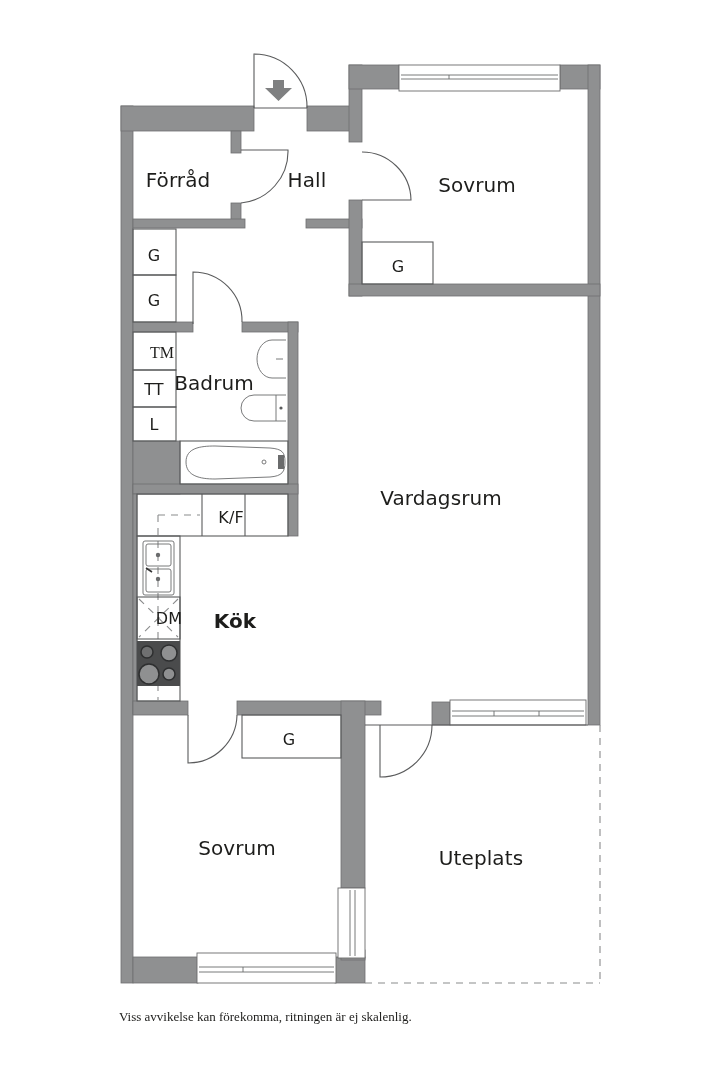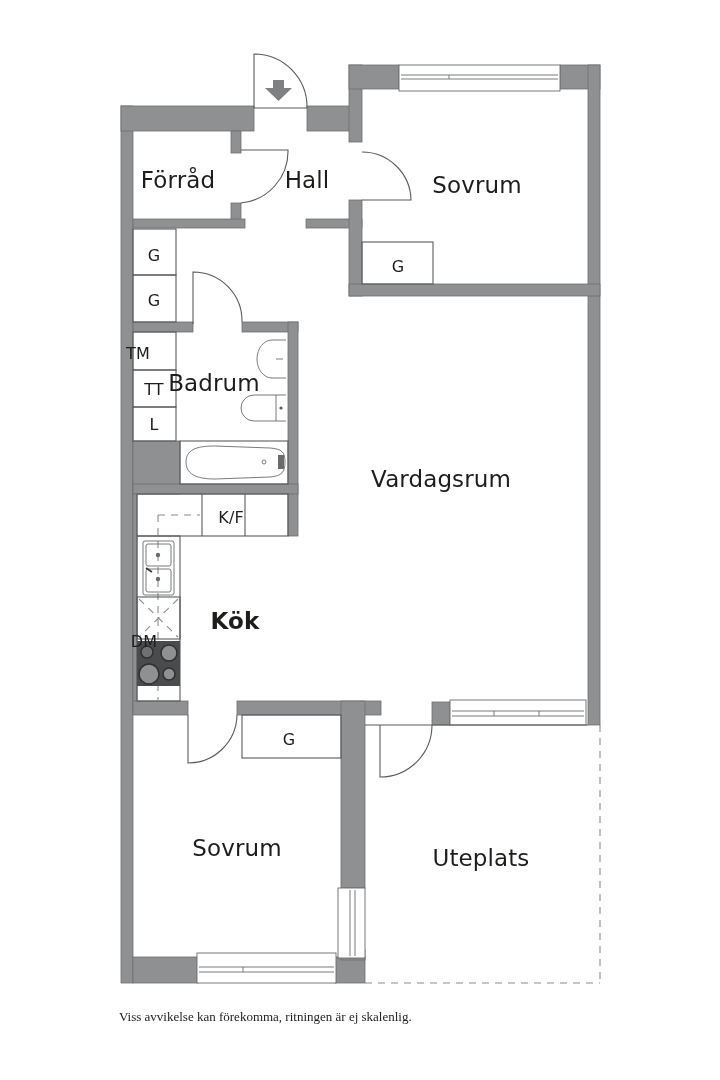--- a/index.html
+++ b/index.html
@@ -3,21 +3,21 @@
 <meta charset="utf-8">
 <style>
   html, body { margin: 0; padding: 0; background: #ffffff; }
   body { width: 720px; height: 1080px; position: relative; overflow: hidden; font-family: "DejaVu Sans", sans-serif; }
   #plan { position: absolute; left: 0; top: 0; width: 720px; height: 1080px; }
   .wall { fill: #8f9091; stroke: #6e6f70; stroke-width: 0.8; }
   .line { fill: none; stroke: #5a5b5c; stroke-width: 1.1; }
   .thin { fill: none; stroke: #6a6b6c; stroke-width: 0.9; }
   .dash { fill: none; stroke: #8a8b8c; stroke-width: 1.1; stroke-dasharray: 7 6; }
   .fillw { fill: #ffffff; }
-  .label { position: absolute; font-family: "DejaVu Sans", sans-serif; font-size: 23px; color: #1d1d1b; white-space: nowrap; transform: translate(-50%, -50%); letter-spacing: 0.1px; }
+  .label { position: absolute; font-family: "DejaVu Sans", sans-serif; font-size: 20px; color: #1d1d1b; white-space: nowrap; transform: translate(-50%, -50%); letter-spacing: 0.1px; }
   .label.small { font-size: 16px; }
   .footer { position: absolute; left: 119px; top: 1009px; font-family: Liberation Serif, serif; font-size: 13px; color: #1d1d1b; white-space: nowrap; }
 </style>
 </head>
 <body>
 
 <svg id="plan" viewBox="0 0 720 1080" xmlns="http://www.w3.org/2000/svg">
 
   <g>
 
@@ -171,25 +171,25 @@
     <line class="dash" x1="365" y1="983" x2="600" y2="983"></line>
   </g>
 </svg>
 
 <div class="label" style="left:178px; top:180px;">Förråd</div>
 <div class="label" style="left:307px; top:180px;">Hall</div>
 <div class="label" style="left:477px; top:185px;">Sovrum</div>
 <div class="label small" style="left:154px; top:255px;">G</div>
 <div class="label small" style="left:154px; top:300px;">G</div>
 <div class="label small" style="left:398px; top:266px;">G</div>
-<div class="label small" style="left:138px; top:353px;">TM</div>
+<div class="label small" style="left:162px; top:353px;font-family:Liberation Serif, serif;">TM</div>
 <div class="label small" style="left:154px; top:389px;">TT</div>
 <div class="label small" style="left:154px; top:424px;">L</div>
 <div class="label" style="left:214px; top:383px;">Badrum</div>
-<div class="label" style="left:441px; top:479px;">Vardagsrum</div>
+<div class="label" style="left:441px; top:498px;">Vardagsrum</div>
 <div class="label small" style="left:231px; top:517px;">K/F</div>
-<div class="label small" style="left:144px; top:618px;margin-top:23px;">DM</div>
+<div class="label small" style="left:169px; top:618px;">DM</div>
 <div class="label" style="left:235px; top:621px;font-weight:bold;">Kök</div>
 <div class="label small" style="left:289px; top:739px;">G</div>
 <div class="label" style="left:237px; top:848px;">Sovrum</div>
 <div class="label" style="left:481px; top:858px;text-align:right;">Uteplats</div>
 
 <div class="footer">Viss avvikelse kan förekomma, ritningen är ej skalenlig.</div>
 
 </body></html>

